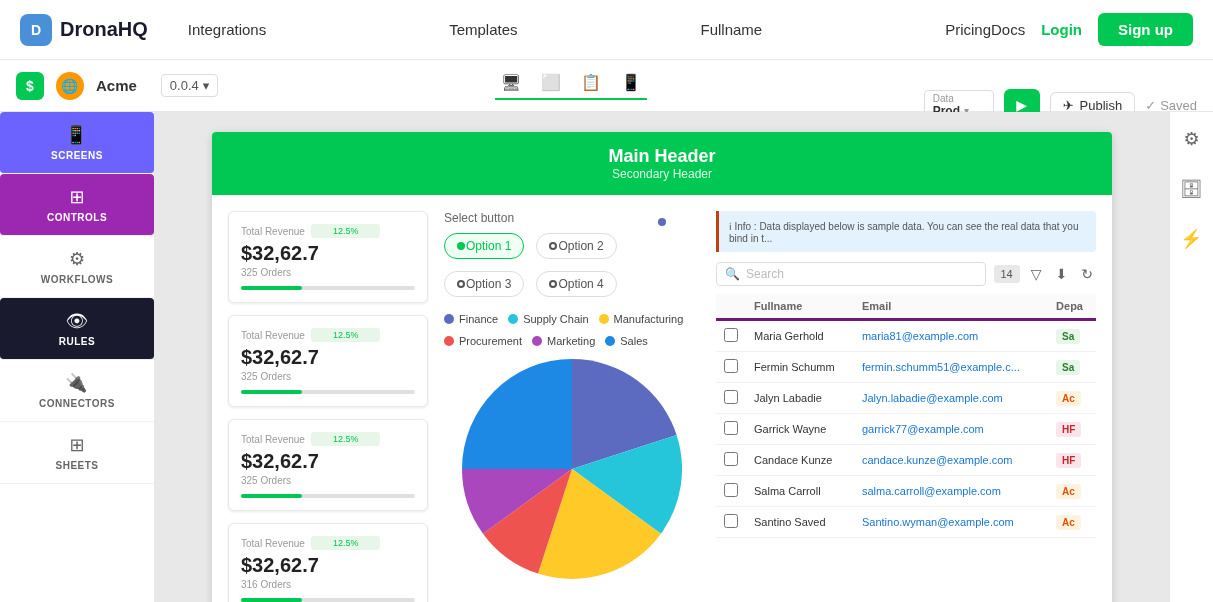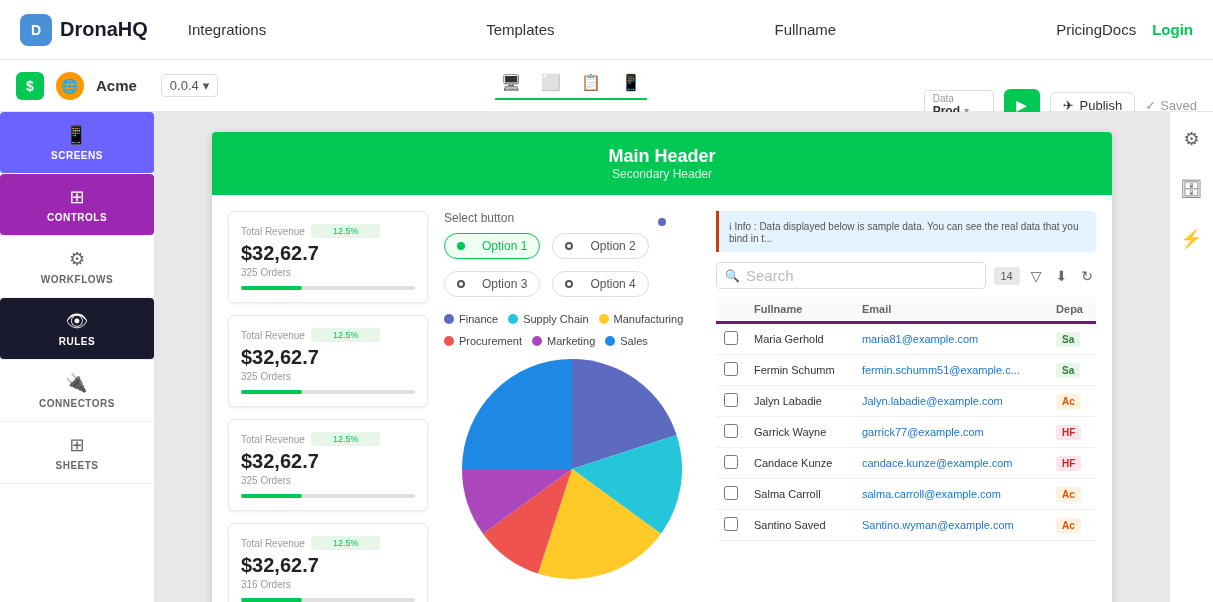--- a/index.html
+++ b/index.html
@@ -211,21 +211,21 @@
       height: 100%; background: #00c853;
       border-radius: 2px; width: 35%;
     }
 
     
     .middle-section { flex: 1; padding: 0 16px; }
     .select-button-area { margin-bottom: 16px; }
     .select-label { font-size: 12px; color: #666; margin-bottom: 8px; }
     .options-row { display: flex; gap: 12px; flex-wrap: wrap; align-items: center; }
     .option-btn {
-      display: flex; align-items: center; gap: 17px;
+      display: flex; align-items: center; gap: 1px;
       padding: 5px 12px; border-radius: 20px;
       font-size: 12px; cursor: pointer; border: 1px solid #ddd;
       background: #fff; color: #555;
     }
     .option-btn.active {
       border-color: #00c853; color: #00c853;
       background: #f0fff4;
     }
     .option-dot {
       width: 8px; height: 8px; border-radius: 50%;
@@ -324,20 +324,21 @@
   </div>
   <div class="nav-links">
     <a class="nav-link">Integrations</a>
     <a class="nav-link">Templates</a>
     <a class="nav-link">Fullname</a>
     <a class="nav-link">Pricing</a>
   </div>
   <div class="nav-right">
     <span class="nav-docs">Docs</span>
     <span class="nav-login">Login</span>
+    <button class="nav-signup">Sign up</button>
   </div>
 </nav>
 
 <div class="builder-toolbar">
   <div style="width:28px;height:28px;background:#00c853;border-radius:6px;display:flex;align-items:center;justify-content:center;">
     <span style="color:#fff;font-size:14px;font-weight:bold;">$</span>
   </div>
   <div style="width:28px;height:28px;background:#ff9800;border-radius:50%;display:flex;align-items:center;justify-content:center;font-size:14px;">🌐</div>
   <span class="app-name">Acme</span>
   <div class="version-selector">
@@ -536,21 +537,21 @@
         </div>
 
         <div class="right-table">
           <div class="info-banner">
             <span>ℹ</span>
             <span>Info : Data displayed below is sample data. You can see the real data that you bind in t...</span>
           </div>
           <div class="table-toolbar">
             <div class="search-input">
               <span>🔍</span>
-              <span style="font-size:15px;color:#bbb;">Search</span>
+              <span style="font-size:12px;color:#bbb;">Search</span>
             </div>
             <span class="table-badge">14</span>
             <button class="table-icon-btn">▽</button>
             <button class="table-icon-btn">⬇</button>
             <button class="table-icon-btn">↻</button>
           </div>
           <table class="data-table">
             <thead>
               <tr>
                 <th class="checkbox-cell"></th>

